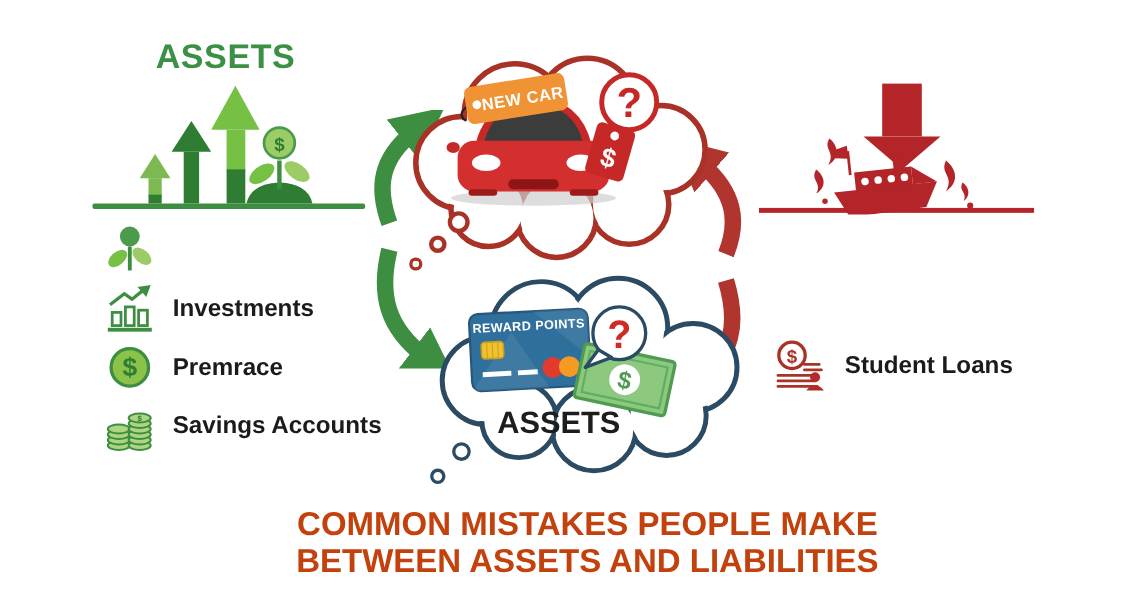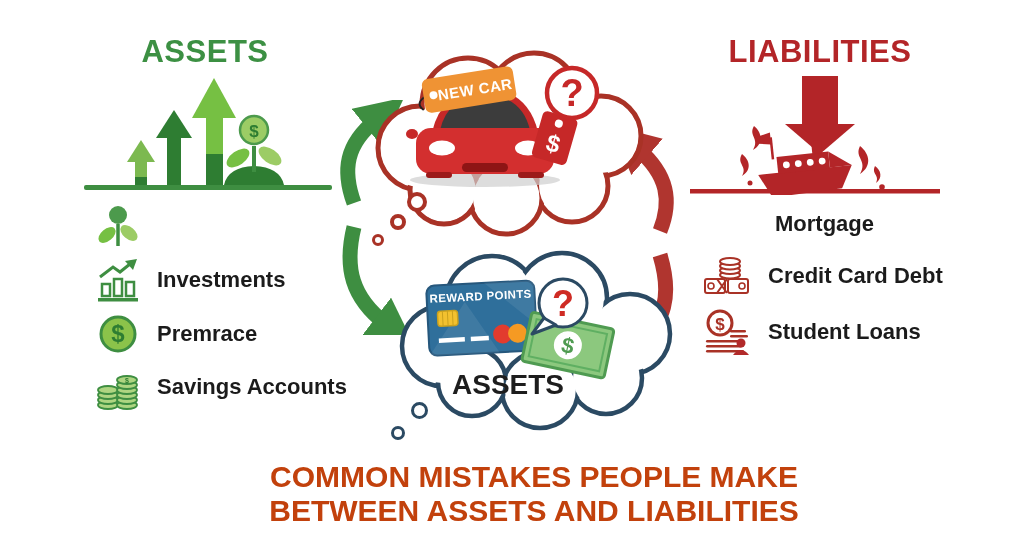--- a/index.html
+++ b/index.html
@@ -214,21 +214,20 @@
     <g>
       <circle cx="171" cy="55" r="24" fill="#ffffff" stroke="#2b4a63" stroke-width="3"></circle>
       <polygon points="152,70 140,86 164,77" fill="#ffffff" stroke="#2b4a63" stroke-width="3" stroke-linejoin="round"></polygon>
       <text x="171" y="68" text-anchor="middle" font-size="36" font-weight="bold" fill="#cf2b24">?</text>
     </g>
     <text x="116" y="146" text-anchor="middle" font-size="28" font-weight="800" fill="#1d1d1d">ASSETS</text>
   </svg>
   <div class="trail trail-navy" style="left:411px;top:402px;width:17px;height:17px;"></div>
   <div class="trail trail-navy" style="left:391px;top:426px;width:14px;height:14px;border-width:3px;"></div>
 
-  <div class="abs panel-header hdr-red" style="left:700px;top:34px;width:240px;">LIABILITIES</div>
 
   <svg class="abs" style="left:690px;top:70px;" width="250" height="125" viewBox="0 0 250 125">
     <rect x="0" y="119" width="250" height="4.5" fill="#b32528"></rect>
     <g fill="#b32528">
       <rect x="112" y="6" width="36" height="48"></rect>
       <polygon points="95,54 165,54 130,84"></polygon>
     </g>
     <g fill="#b32528" transform="rotate(-6 115 100)">
       <polygon points="68,100 162,100 150,122 80,124"></polygon>
       <rect x="88" y="84" width="52" height="17"></rect>
@@ -244,40 +243,21 @@
     <g fill="#b32528">
       <path d="M64,56 C58,66 70,68 63,80 C74,74 72,62 64,56 Z"></path>
       <path d="M52,84 C46,94 58,96 52,106 C62,100 60,90 52,84 Z"></path>
       <path d="M170,76 C164,88 178,90 170,104 C182,96 180,84 170,76 Z"></path>
       <path d="M185,96 C181,104 190,105 186,113 C193,108 191,100 185,96 Z"></path>
       <circle cx="192" cy="117" r="2.8"></circle>
       <circle cx="60" cy="113" r="2.5"></circle>
     </g>
   </svg>
 
-  <div class="item-row" style="left:700px;top:200px;">
-    <span class="item-label" style="margin-left:75px;">Mortgage</span>
-  </div>
-
-  <div class="item-row" style="left:702px;top:252px;">
-    <svg class="item-icon-lg" viewBox="0 0 50 50">
-      <g fill="#ffffff" stroke="#a93226" stroke-width="2">
-        <ellipse cx="28" cy="24" rx="10" ry="3.5"></ellipse>
-          <ellipse cx="28" cy="19.5" rx="10" ry="3.5"></ellipse>
-        <ellipse cx="28" cy="15" rx="10" ry="3.5"></ellipse>
-          <ellipse cx="28" cy="10.5" rx="10" ry="3.5"></ellipse>
-      </g>
-      <rect x="3" y="28" width="20" height="14" rx="2" fill="#ffffff" stroke="#a93226" stroke-width="2"></rect>
-      <rect x="26" y="28" width="20" height="14" rx="2" fill="#ffffff" stroke="#a93226" stroke-width="2"></rect>
-      <circle cx="9" cy="35" r="3" fill="none" stroke="#a93226" stroke-width="1.6"></circle>
-      <circle cx="40" cy="35" r="3" fill="none" stroke="#a93226" stroke-width="1.6"></circle>
-      <path d="M15,28 L25,42 M25,28 L15,42" stroke="#a93226" stroke-width="2"></path>
-    </svg>
-    <span class="item-label">Credit Card Debt</span>
-  </div>
+
 
   <div class="item-row" style="left:702px;top:308px;">
     <svg class="item-icon-lg" viewBox="0 0 50 50">
       <g fill="#a93226">
         <rect x="4" y="33" width="34" height="2.6" rx="1.3"></rect>
         <rect x="4" y="38" width="36" height="2.6" rx="1.3"></rect>
         <rect x="4" y="43" width="38" height="2.6" rx="1.3"></rect>
         <rect x="28" y="23" width="16" height="2.6" rx="1.3"></rect>
         <rect x="28" y="28" width="18" height="2.6" rx="1.3"></rect>
       </g>

